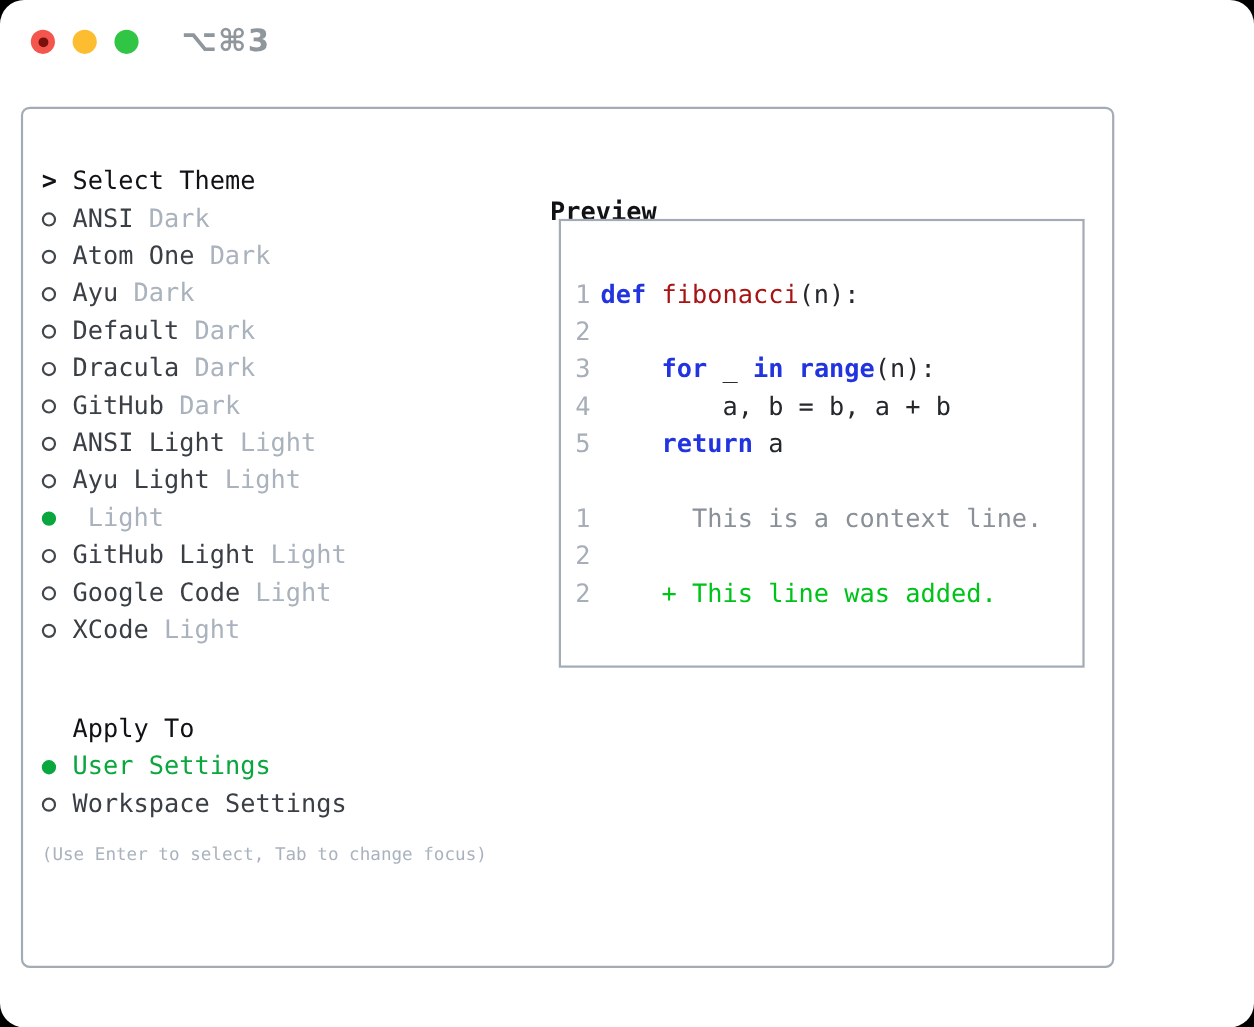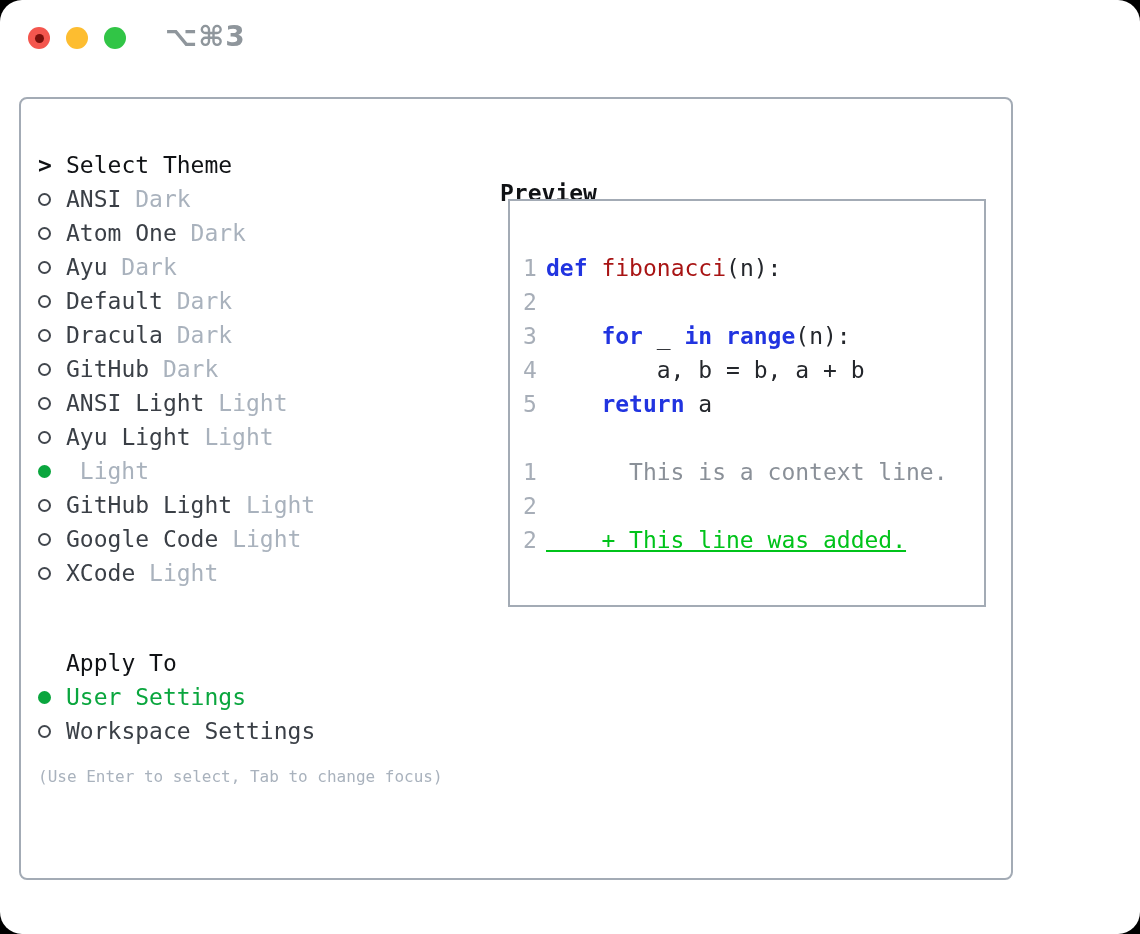--- a/index.html
+++ b/index.html
@@ -65,21 +65,21 @@
     position:absolute; left:487px; top:100px; width:478px; height:408px;
     border:2px solid var(--border_gray); background:#fff; padding-top:50px;
   }
   .code-line { display:flex; height:34px; line-height:34px; font-size:23px; white-space:pre; }
   .num { padding-left:13px; width:36px; flex:none; color:var(--line_number_gray); }
   .tok[data-c="plain"] { color:var(--text_dark); }
   .tok[data-c="kw"]    { color:var(--keyword_blue);font-weight:bold; }
   .tok[data-c="fn"]    { color:var(--function_red); }
   .tok[data-c="ctx"]   { color:var(--context_gray); }
   .tok[data-c="del"]   { color:var(--deleted_red); }
-  .tok[data-c="add"]   { color:var(--added_green);text-decoration:underline; }
+  .tok[data-c="add"]   { color:var(--added_green); }
 </style>
 </head>
 <body>
 
 <div class="window">
 
   <div class="traffic red">
     <span class="dot"></span>
   </div>
   <div class="traffic yellow"></div>

